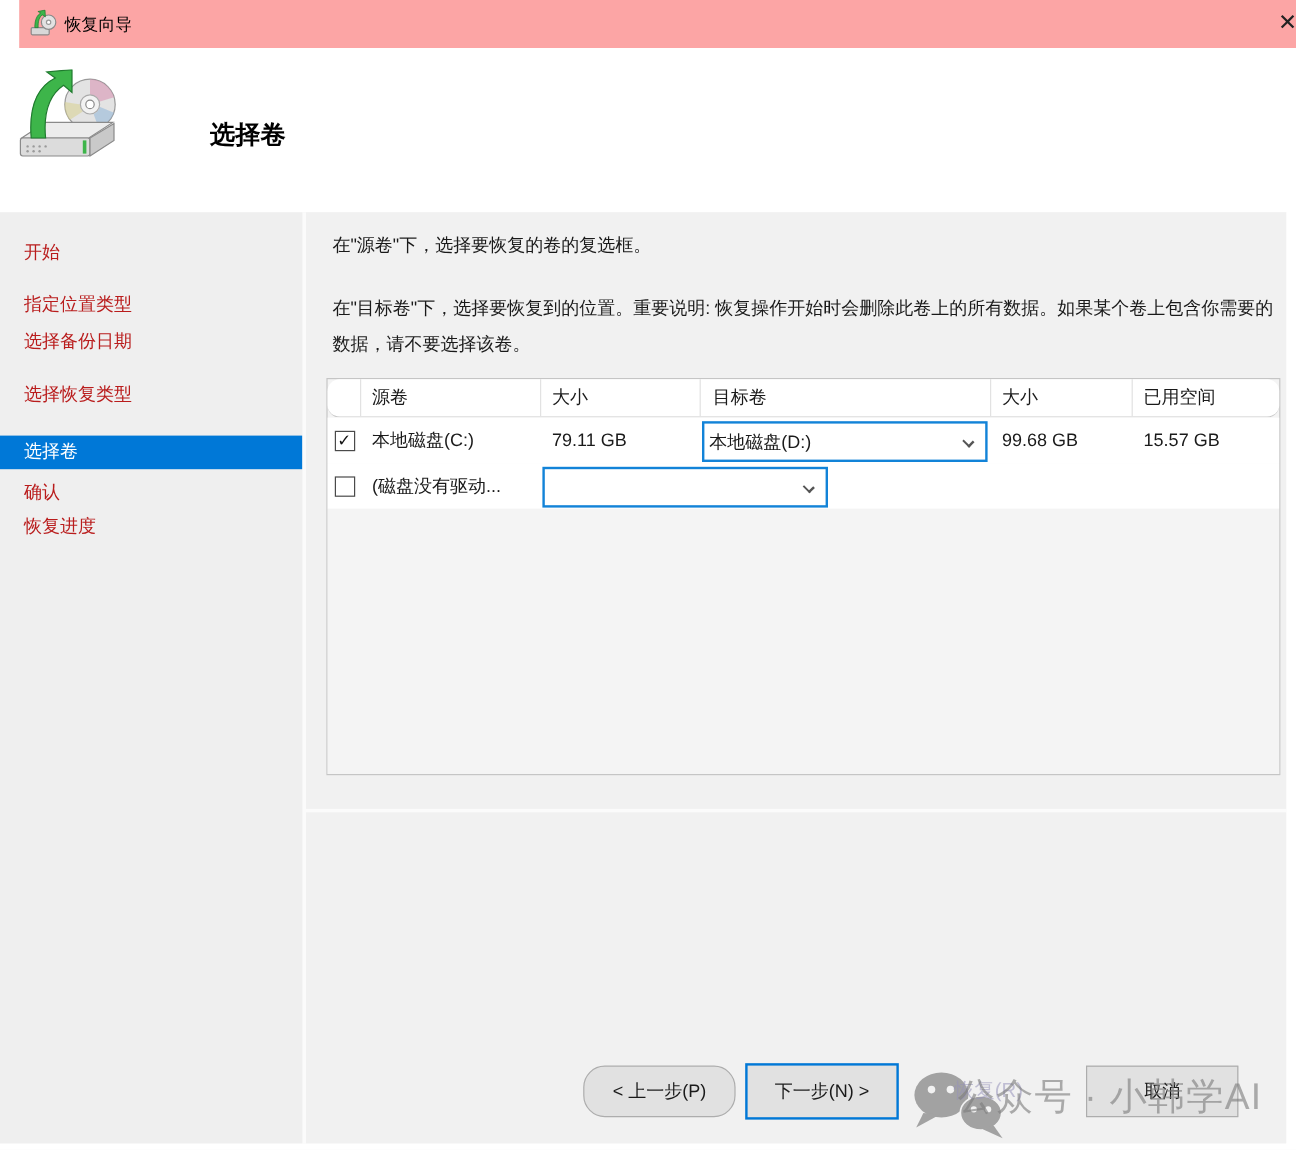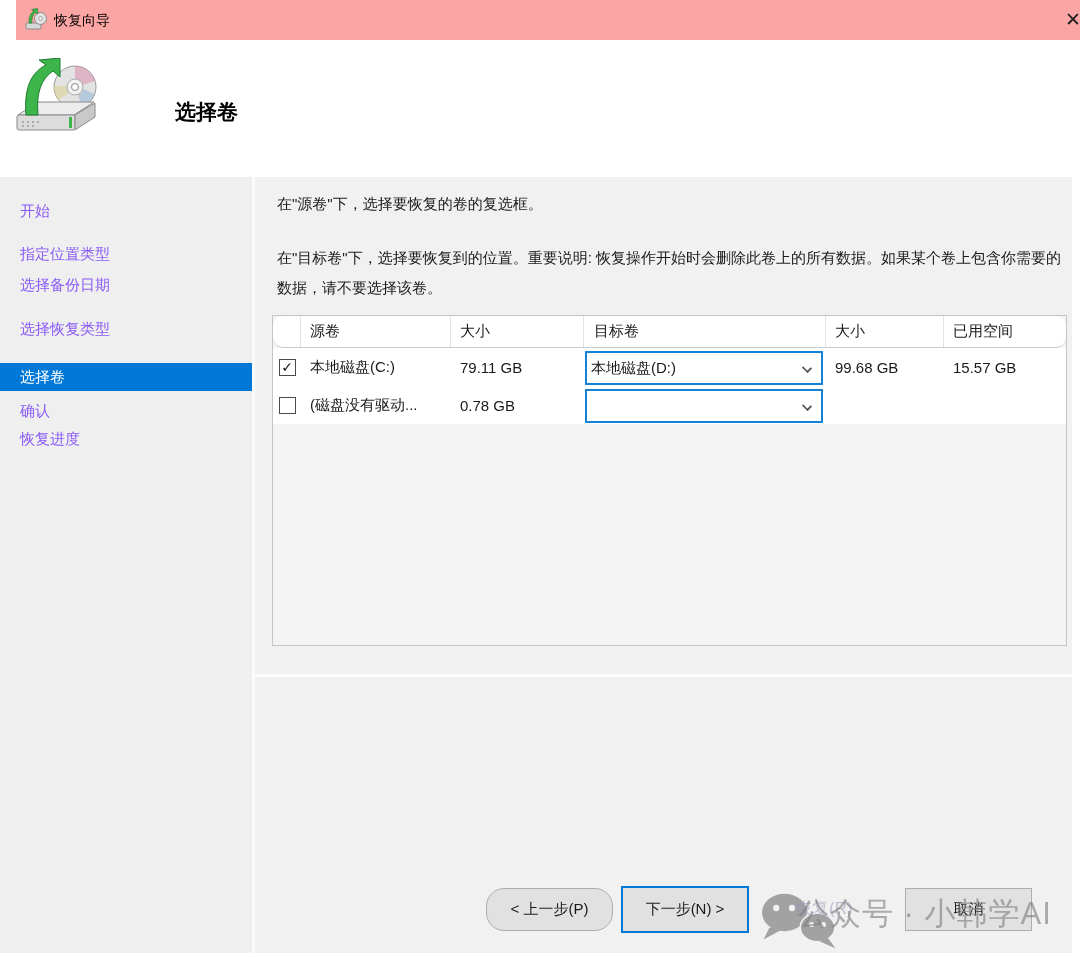--- a/index.html
+++ b/index.html
@@ -19,21 +19,21 @@
   .big-icon { position:absolute; left:8px; top:18px; }
   .page-title { position:absolute; left:175px; top:58px; font-size:21px; font-weight:bold; color:#000; }
 
   
   .body { position:absolute; left:0; top:177px; width:1072px; height:776px; background:#f1f1f1; }
   .right-strip { position:absolute; left:1072px; top:177px; width:8px; height:781px; background:#ffffff; }
   .bottom-strip { position:absolute; left:0; top:953px; width:1080px; height:5px; background:#ffffff; }
 
   .sidebar { position:absolute; left:0; top:0; width:252px; height:776px; background:#efefef; }
   .vdivider { position:absolute; left:252px; top:0; width:3px; height:776px; background:#fbfbfb; }
-  .step { position:relative; height:22px; line-height:22px; font-size:15px; padding-left:20px; color:#8b5cf6; }
+  .step { position:relative; height:22px; line-height:22px; font-size:15px; padding-left:20px; color:#b91c1c; }
   .step.active { height:28px; line-height:28px; background:#0078d7; color:#ffffff; }
 
   .main { position:absolute; left:255px; top:0; width:817px; height:776px; background:#f1f1f1; }
   .ins1 { position:absolute; left:22px; top:18px; font-size:15px; }
   .ins2 { position:absolute; left:22px; top:66px; width:790px; font-size:15px; line-height:30px; }
 
   
   .vol-table { position:absolute; left:17px; top:138px; width:795px; height:331px;
                border:1px solid #c5c5c5; background:#f4f4f4; }
   .trow { display:flex; width:100%; }
@@ -161,21 +161,20 @@
           </div>
           <div class="cell c4">99.68 GB</div>
           <div class="cell c5">15.57 GB</div>
         </div>
 
         <div class="trow tbody-row">
           <div class="cell c0">
             <span class="checkbox"></span>
           </div>
           <div class="cell c1">(磁盘没有驱动...</div>
-          <div class="cell c2">0.78 GB</div>
           <div class="cell c3">
             <span class="combo">
               <span></span>
               <span class="chev"></span>
             </span>
           </div>
           <div class="cell c4"></div>
           <div class="cell c5"></div>
         </div>
 

